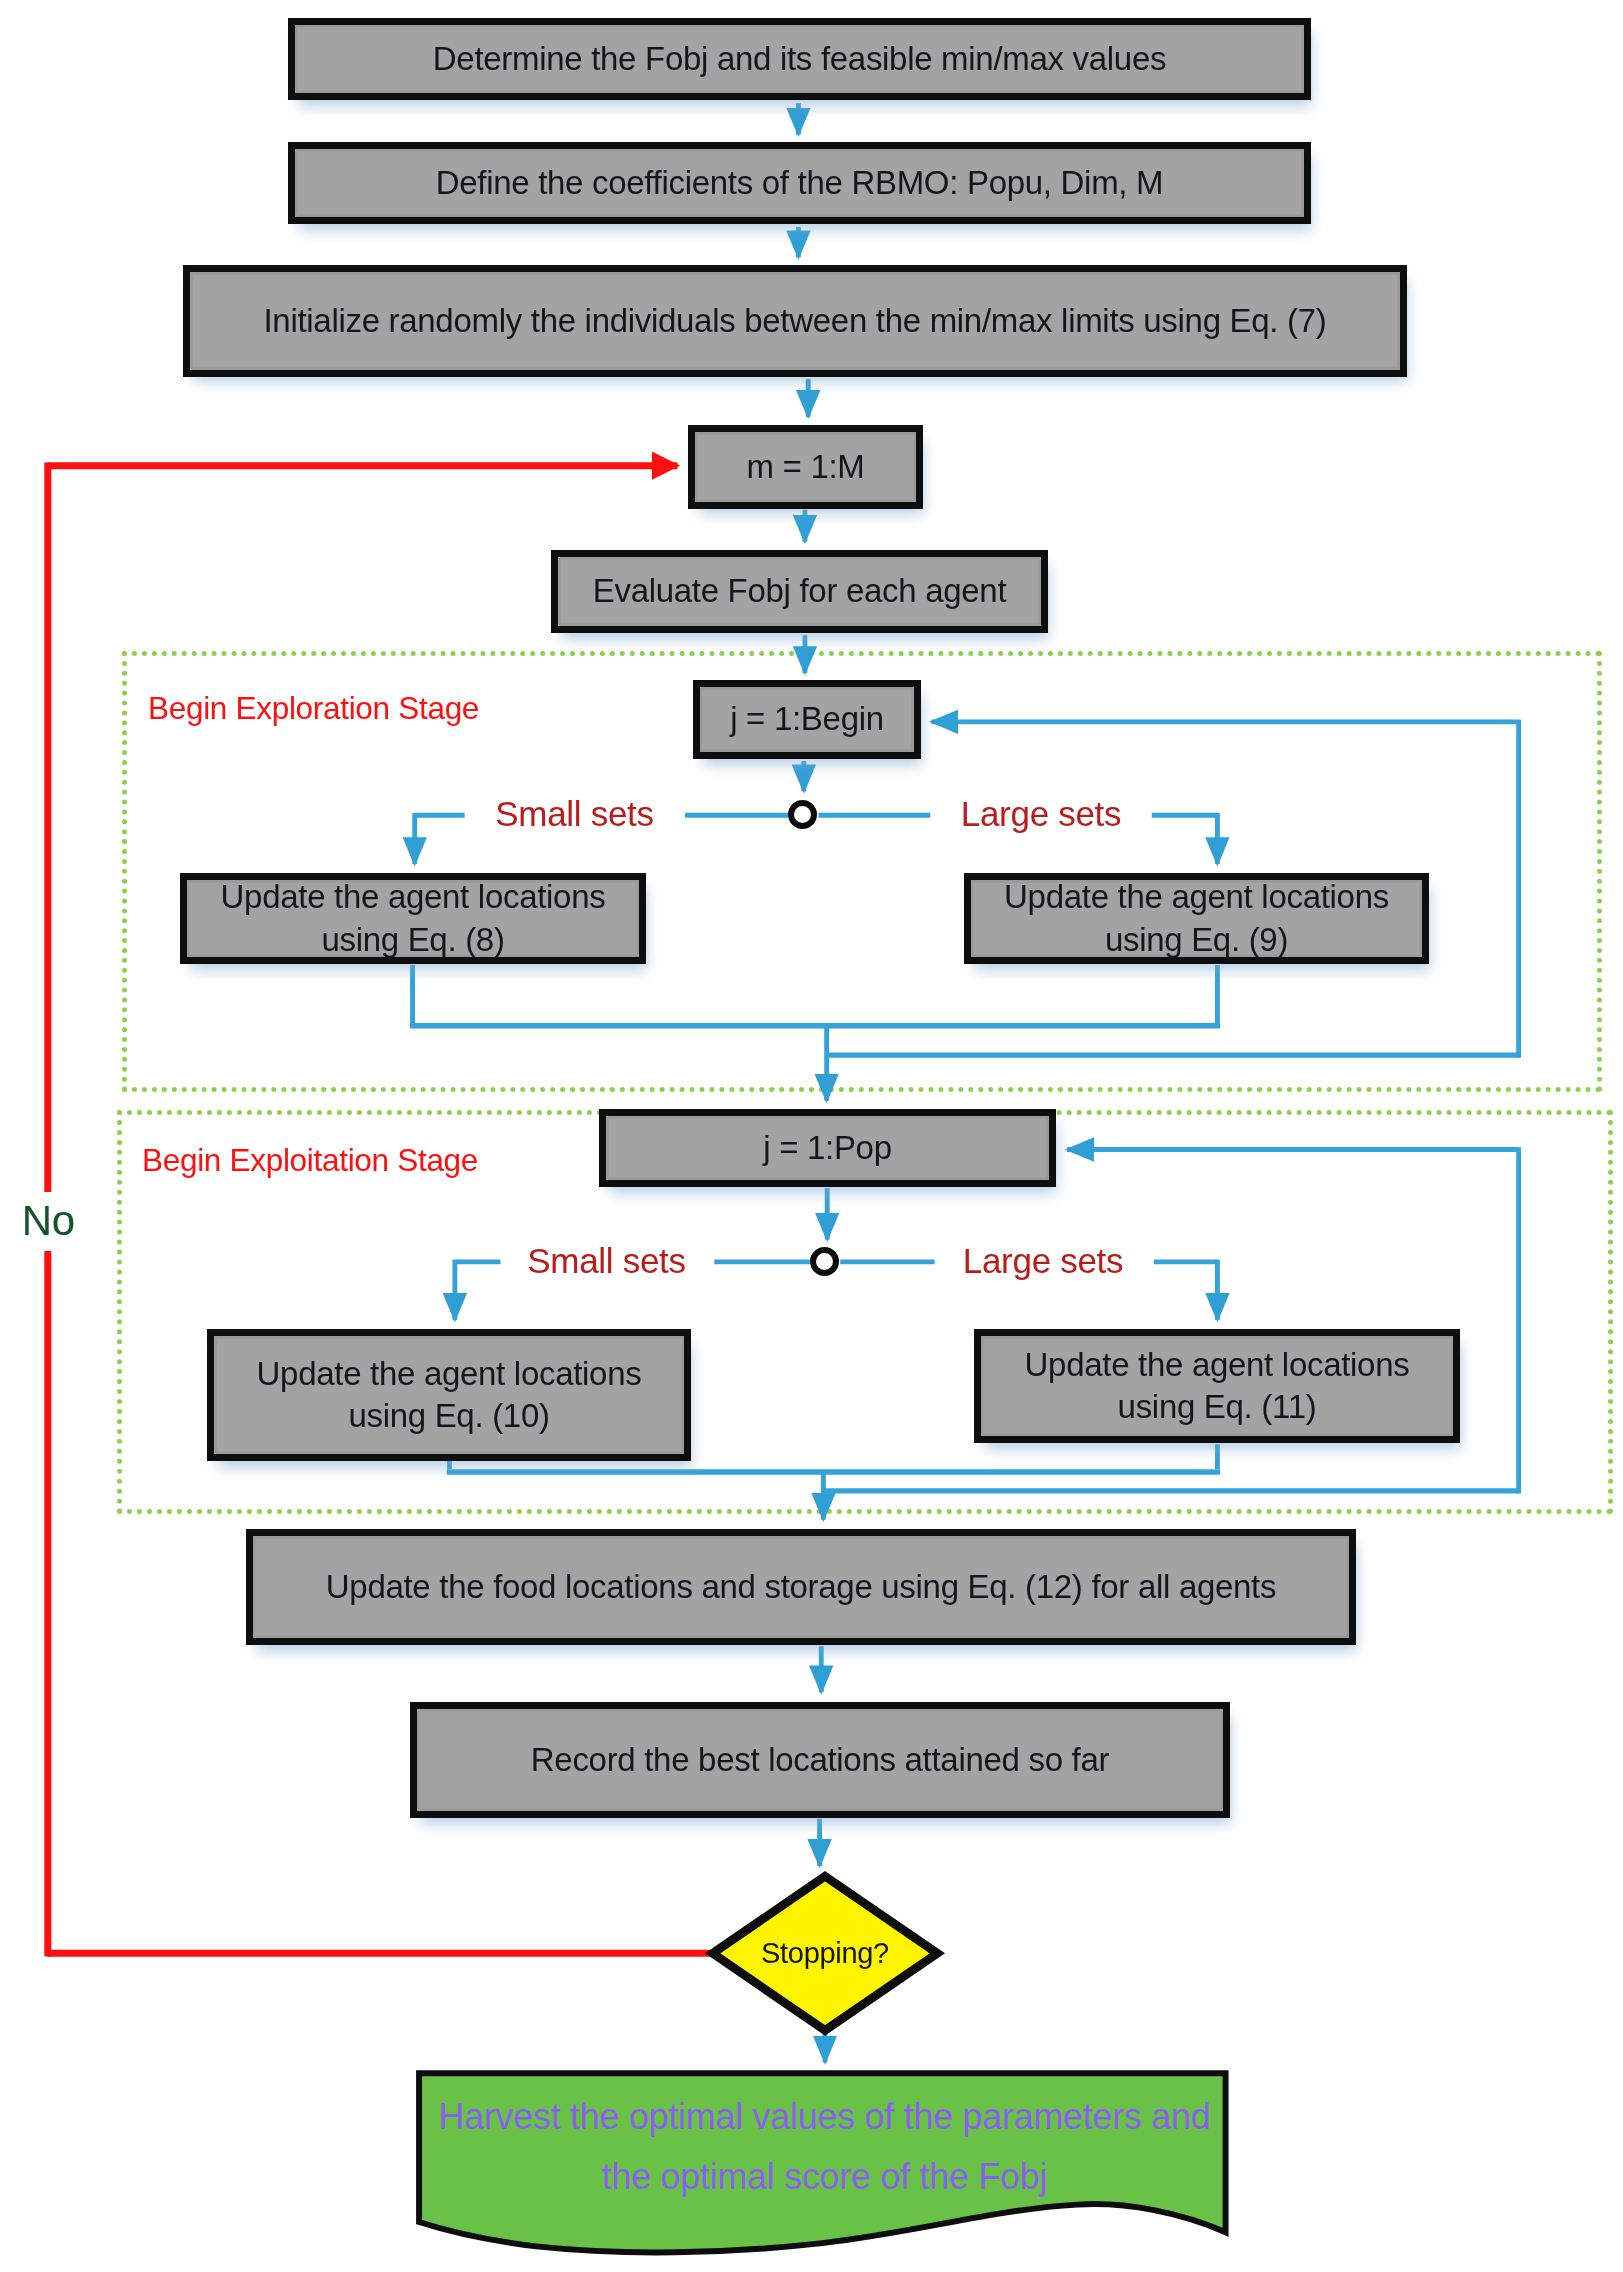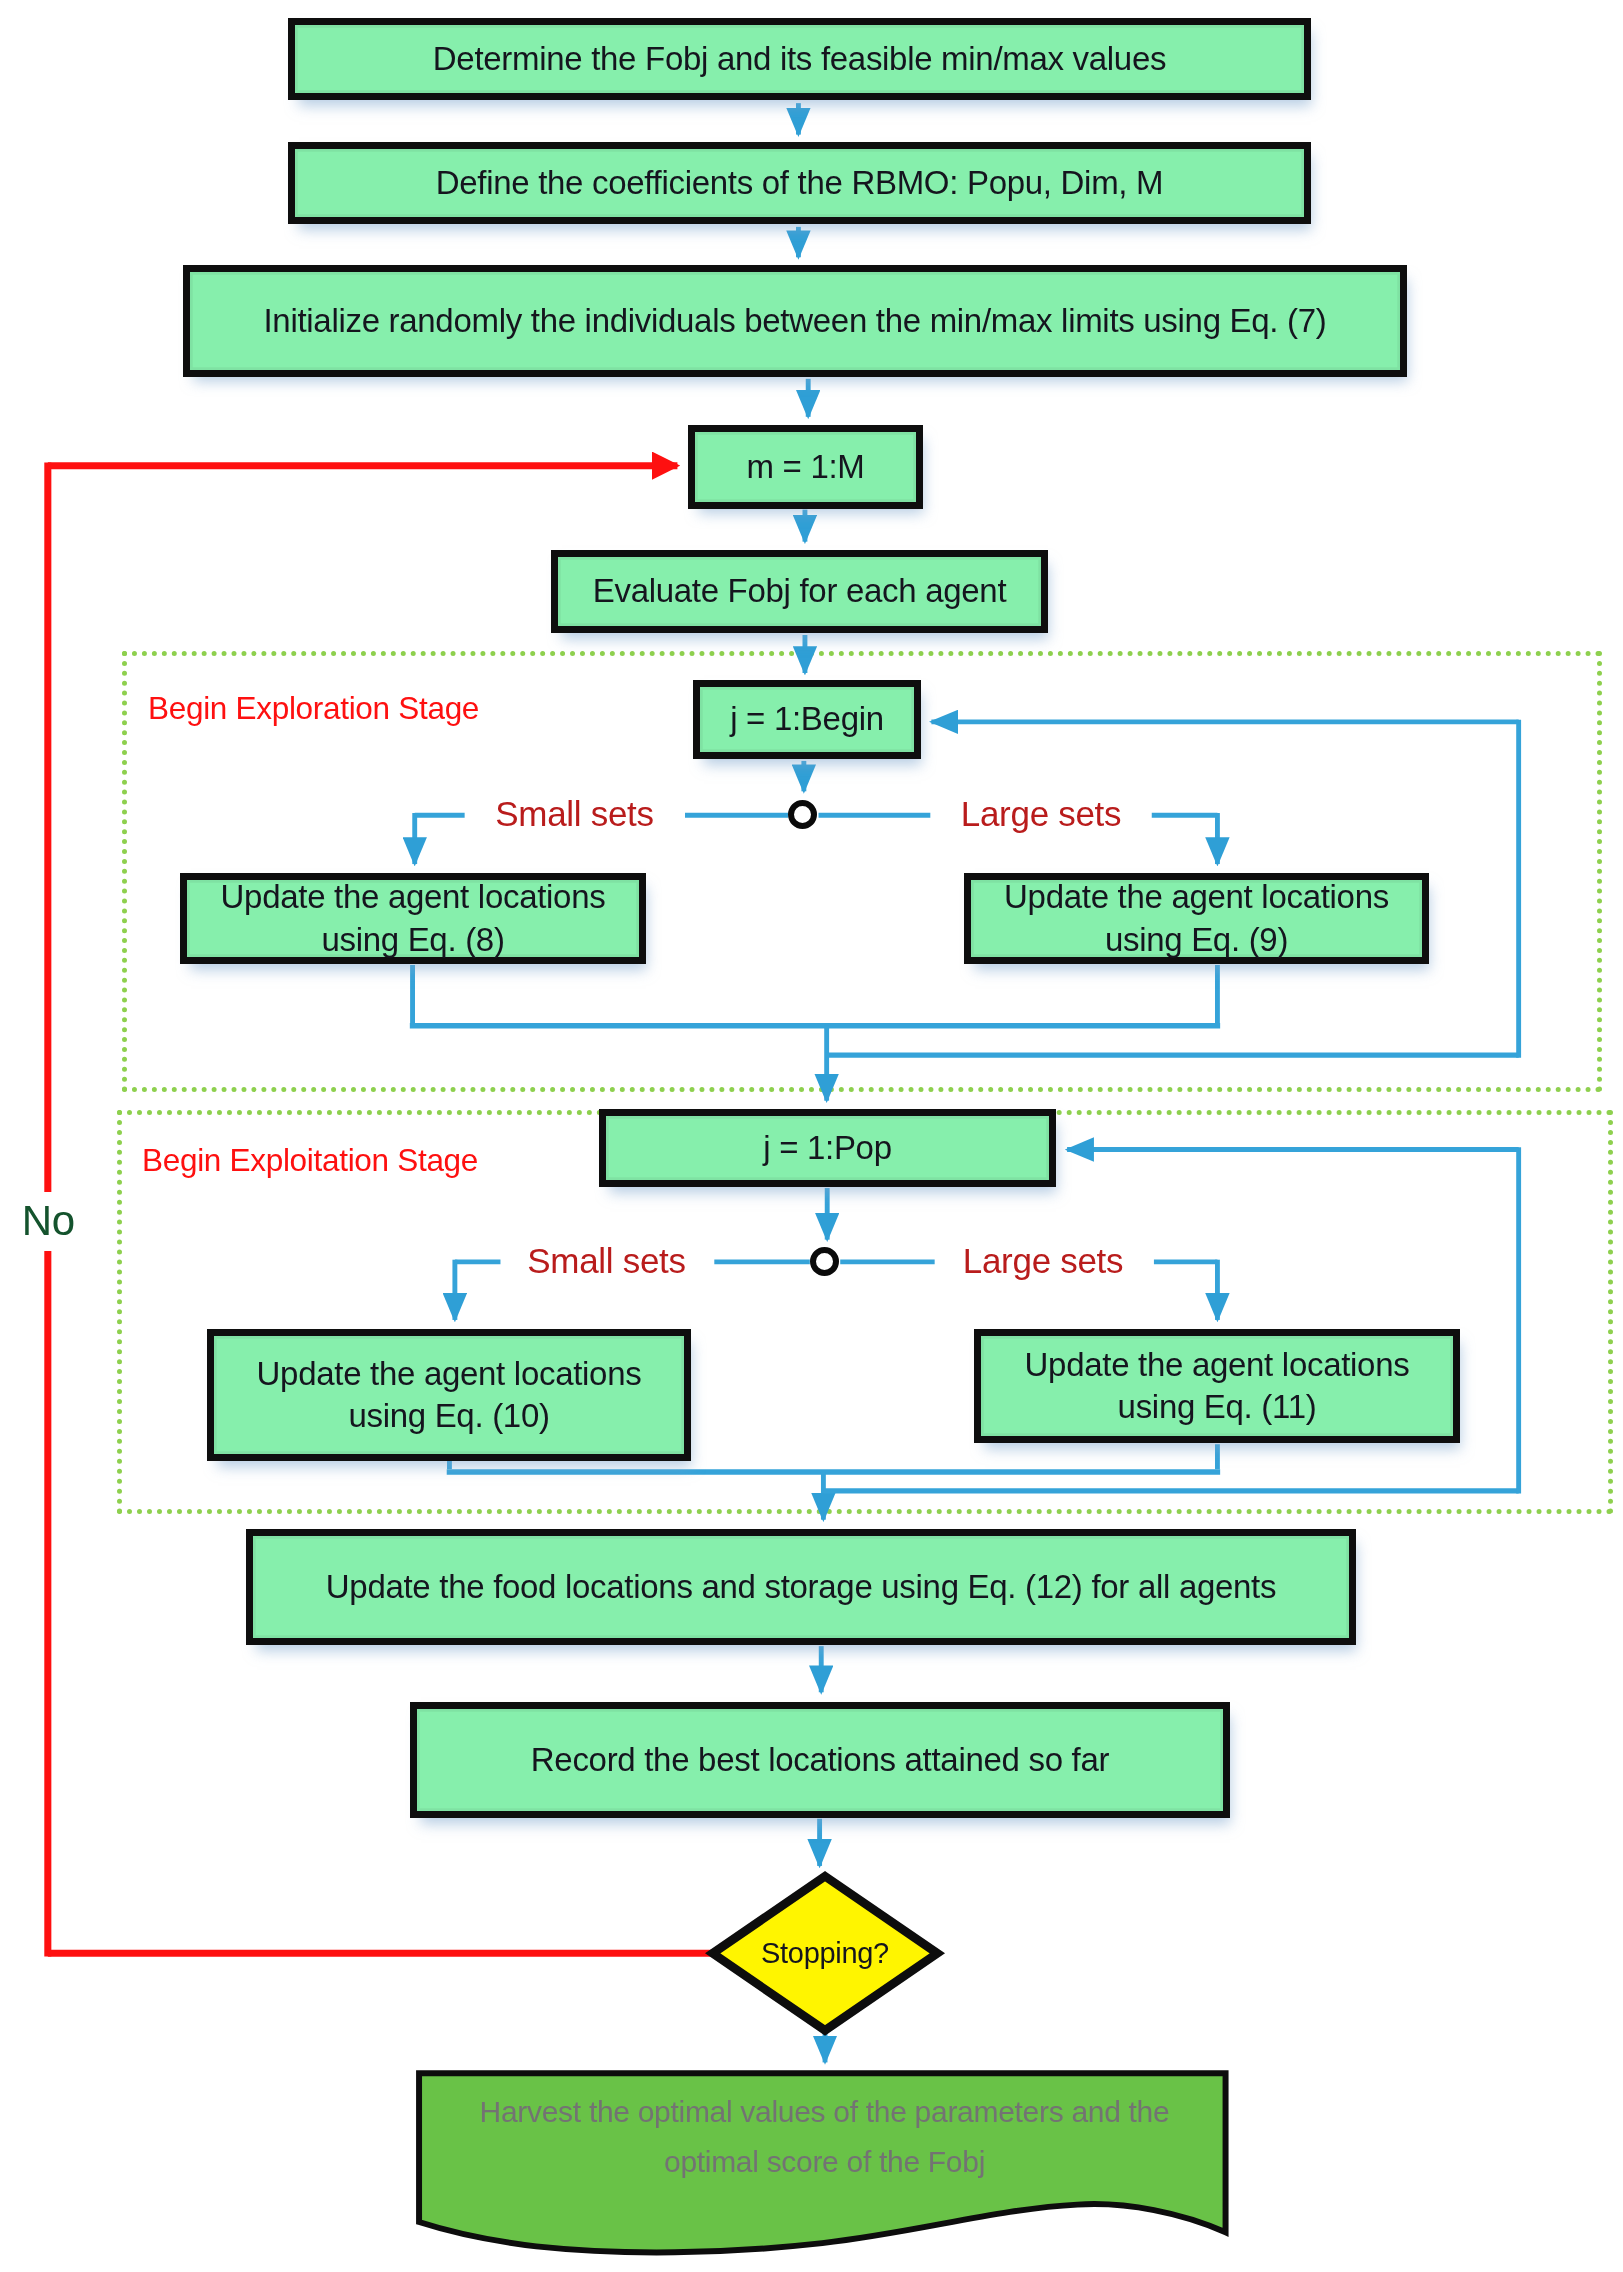--- a/index.html
+++ b/index.html
@@ -1,35 +1,35 @@
 <!DOCTYPE html>
 <html style="font-size:8.7px"><head>
 <meta charset="utf-8">
 <style>
   html,body{margin:0;padding:0;background:#ffffff;}
   #canvas{position:relative;width:1624px;height:2273px;background:#ffffff;overflow:hidden;
           font-family:"Liberation Sans", sans-serif;}
   .dotted{position:absolute;box-sizing:border-box;border:5.4px dotted #8ed04e;z-index:1;}
   #wires{position:absolute;left:0;top:0;z-index:2;}
-  .pbox{position:absolute;box-sizing:border-box;background:#86efac;border:7px solid #0e0e0e;
+  .pbox{position:absolute;box-sizing:border-box;background:#a3a3a3;border:7px solid #0e0e0e;
         display:flex;align-items:center;justify-content:center;text-align:center;
         font-size:33px;color:#15151e;letter-spacing:-0.3px;line-height:1.28;z-index:3;
         box-shadow:5.4px 9.8px 13px -4.3px rgba(125,165,205,.55), inset 0 0 0 2.7px rgba(0,0,0,0.05);
         padding:0 9.8px;}
   .circle{position:absolute;box-sizing:border-box;width:29px;height:29px;border:6.5px solid #0a0a0a;
           border-radius:50%;background:#ffffff;z-index:4;}
   .bluelabel{position:absolute;color:#b91c1c;font-size:35px;text-align:center;z-index:4;
              letter-spacing:-0.3px;white-space:nowrap;}
   .redlabel{position:absolute;color:#fe1010;font-size:31.5px;z-index:4;letter-spacing:-0.3px;white-space:nowrap;}
   .no-label{position:absolute;color:#14532d;font-size:42px;background:#ffffff;padding:5.4px 3.3px;
             z-index:4;letter-spacing:-0.3px;}
   .overlay-text{position:absolute;z-index:4;text-align:center;color:#15151e;letter-spacing:-0.3px;}
   #stopping-label{left:722px;top:1930px;width:206px;font-size:29px;height:47px;display:flex;
                   align-items:center;justify-content:center;}
-  #final-label{left:434px;top:2087px;width:781px;font-size:30px;line-height:1.68;color:#737373;}
+  #final-label{left:434px;top:2087px;width:781px;font-size:36px;line-height:1.68;color:#8b5cf6;}
 </style>
 </head>
 <body>
 
 <div id="canvas">
 
   <div class="dotted" style="left:122px;top:651px;width:1480px;height:441px;"></div>
   <div class="dotted" style="left:117px;top:1110px;width:1496px;height:404px;"></div>
 
   <svg id="wires" width="1624" height="2273" viewBox="0 0 2992 4188">

